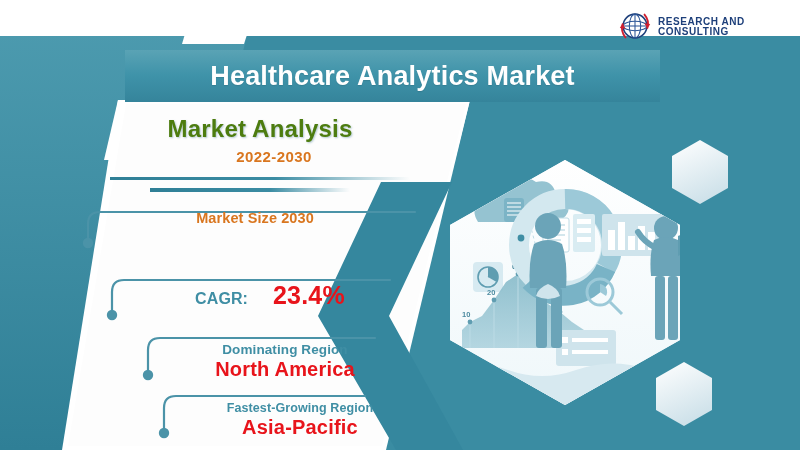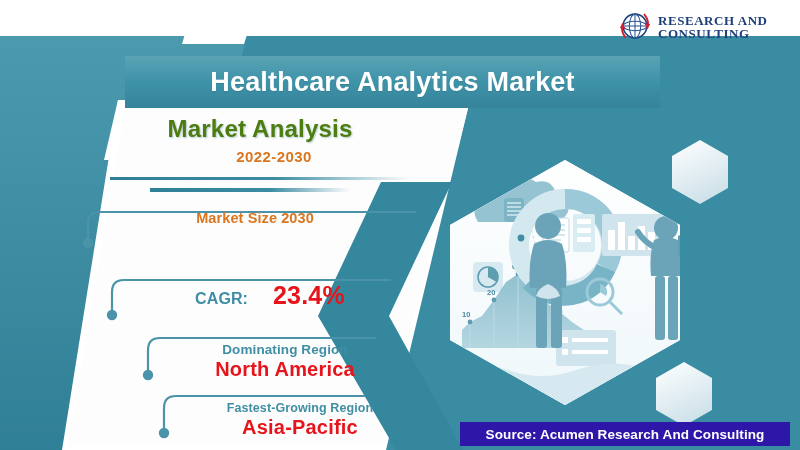--- a/index.html
+++ b/index.html
@@ -10,25 +10,25 @@
     position:relative;
   }
   .stage{position:absolute;inset:0;width:800px;height:450px;overflow:hidden;background:#ffffff;}
   svg.bg{position:absolute;left:0;top:0;width:800px;height:450px;}
 
   
   .logo{position:absolute;left:616px;top:4px;width:176px;height:44px;display:flex;align-items:center;gap:4px;}
   .logo-globe{width:38px;height:38px;flex:0 0 38px;position:relative;}
   .logo-text{display:flex;flex-direction:column;justify-content:center;line-height:1;}
   .logo-main{font-family:"Liberation Serif",serif;font-weight:bold;font-size:25px;color:#1d3f7a;letter-spacing:0.2px;}
-  .logo-sub{font-family:Liberation Serif, serif;font-size:13px;font-weight:bold;color:#1d3f7a;letter-spacing:0.55px;margin-top:1px;}
+  .logo-sub{font-family:Liberation Sans, sans-serif;font-size:10px;font-weight:bold;color:#1d3f7a;letter-spacing:0.55px;margin-top:1px;}
 
   
   .title-band{
-    position:absolute;left:125px;top:56px;width:535px;height:52px;
+    position:absolute;left:125px;top:50px;width:535px;height:52px;
     background:linear-gradient(180deg,#5aa3b5 0%,#3f93a9 48%,#35849b 100%);
     display:flex;align-items:center;justify-content:center;
   }
   .title-text{
     color:#ffffff;font-size:27px;font-weight:bold;letter-spacing:0.2px;
     text-shadow:0 1px 1px rgba(0,0,0,.10);
   }
 
   
   .ma-title{
@@ -297,17 +297,14 @@
   <div class="stat stat-dom">
     <div class="label">Dominating Region</div>
     <div class="value">North America</div>
   </div>
 
   <div class="stat stat-fast">
     <div class="label">Fastest-Growing Region</div>
     <div class="value">Asia-Pacific</div>
   </div>
 
-  <div class="source-bar">
-    <span class="source-text">Source: Acumen Research And Consulting</span>
-  </div>
 
 </div>
 
 </body></html>

